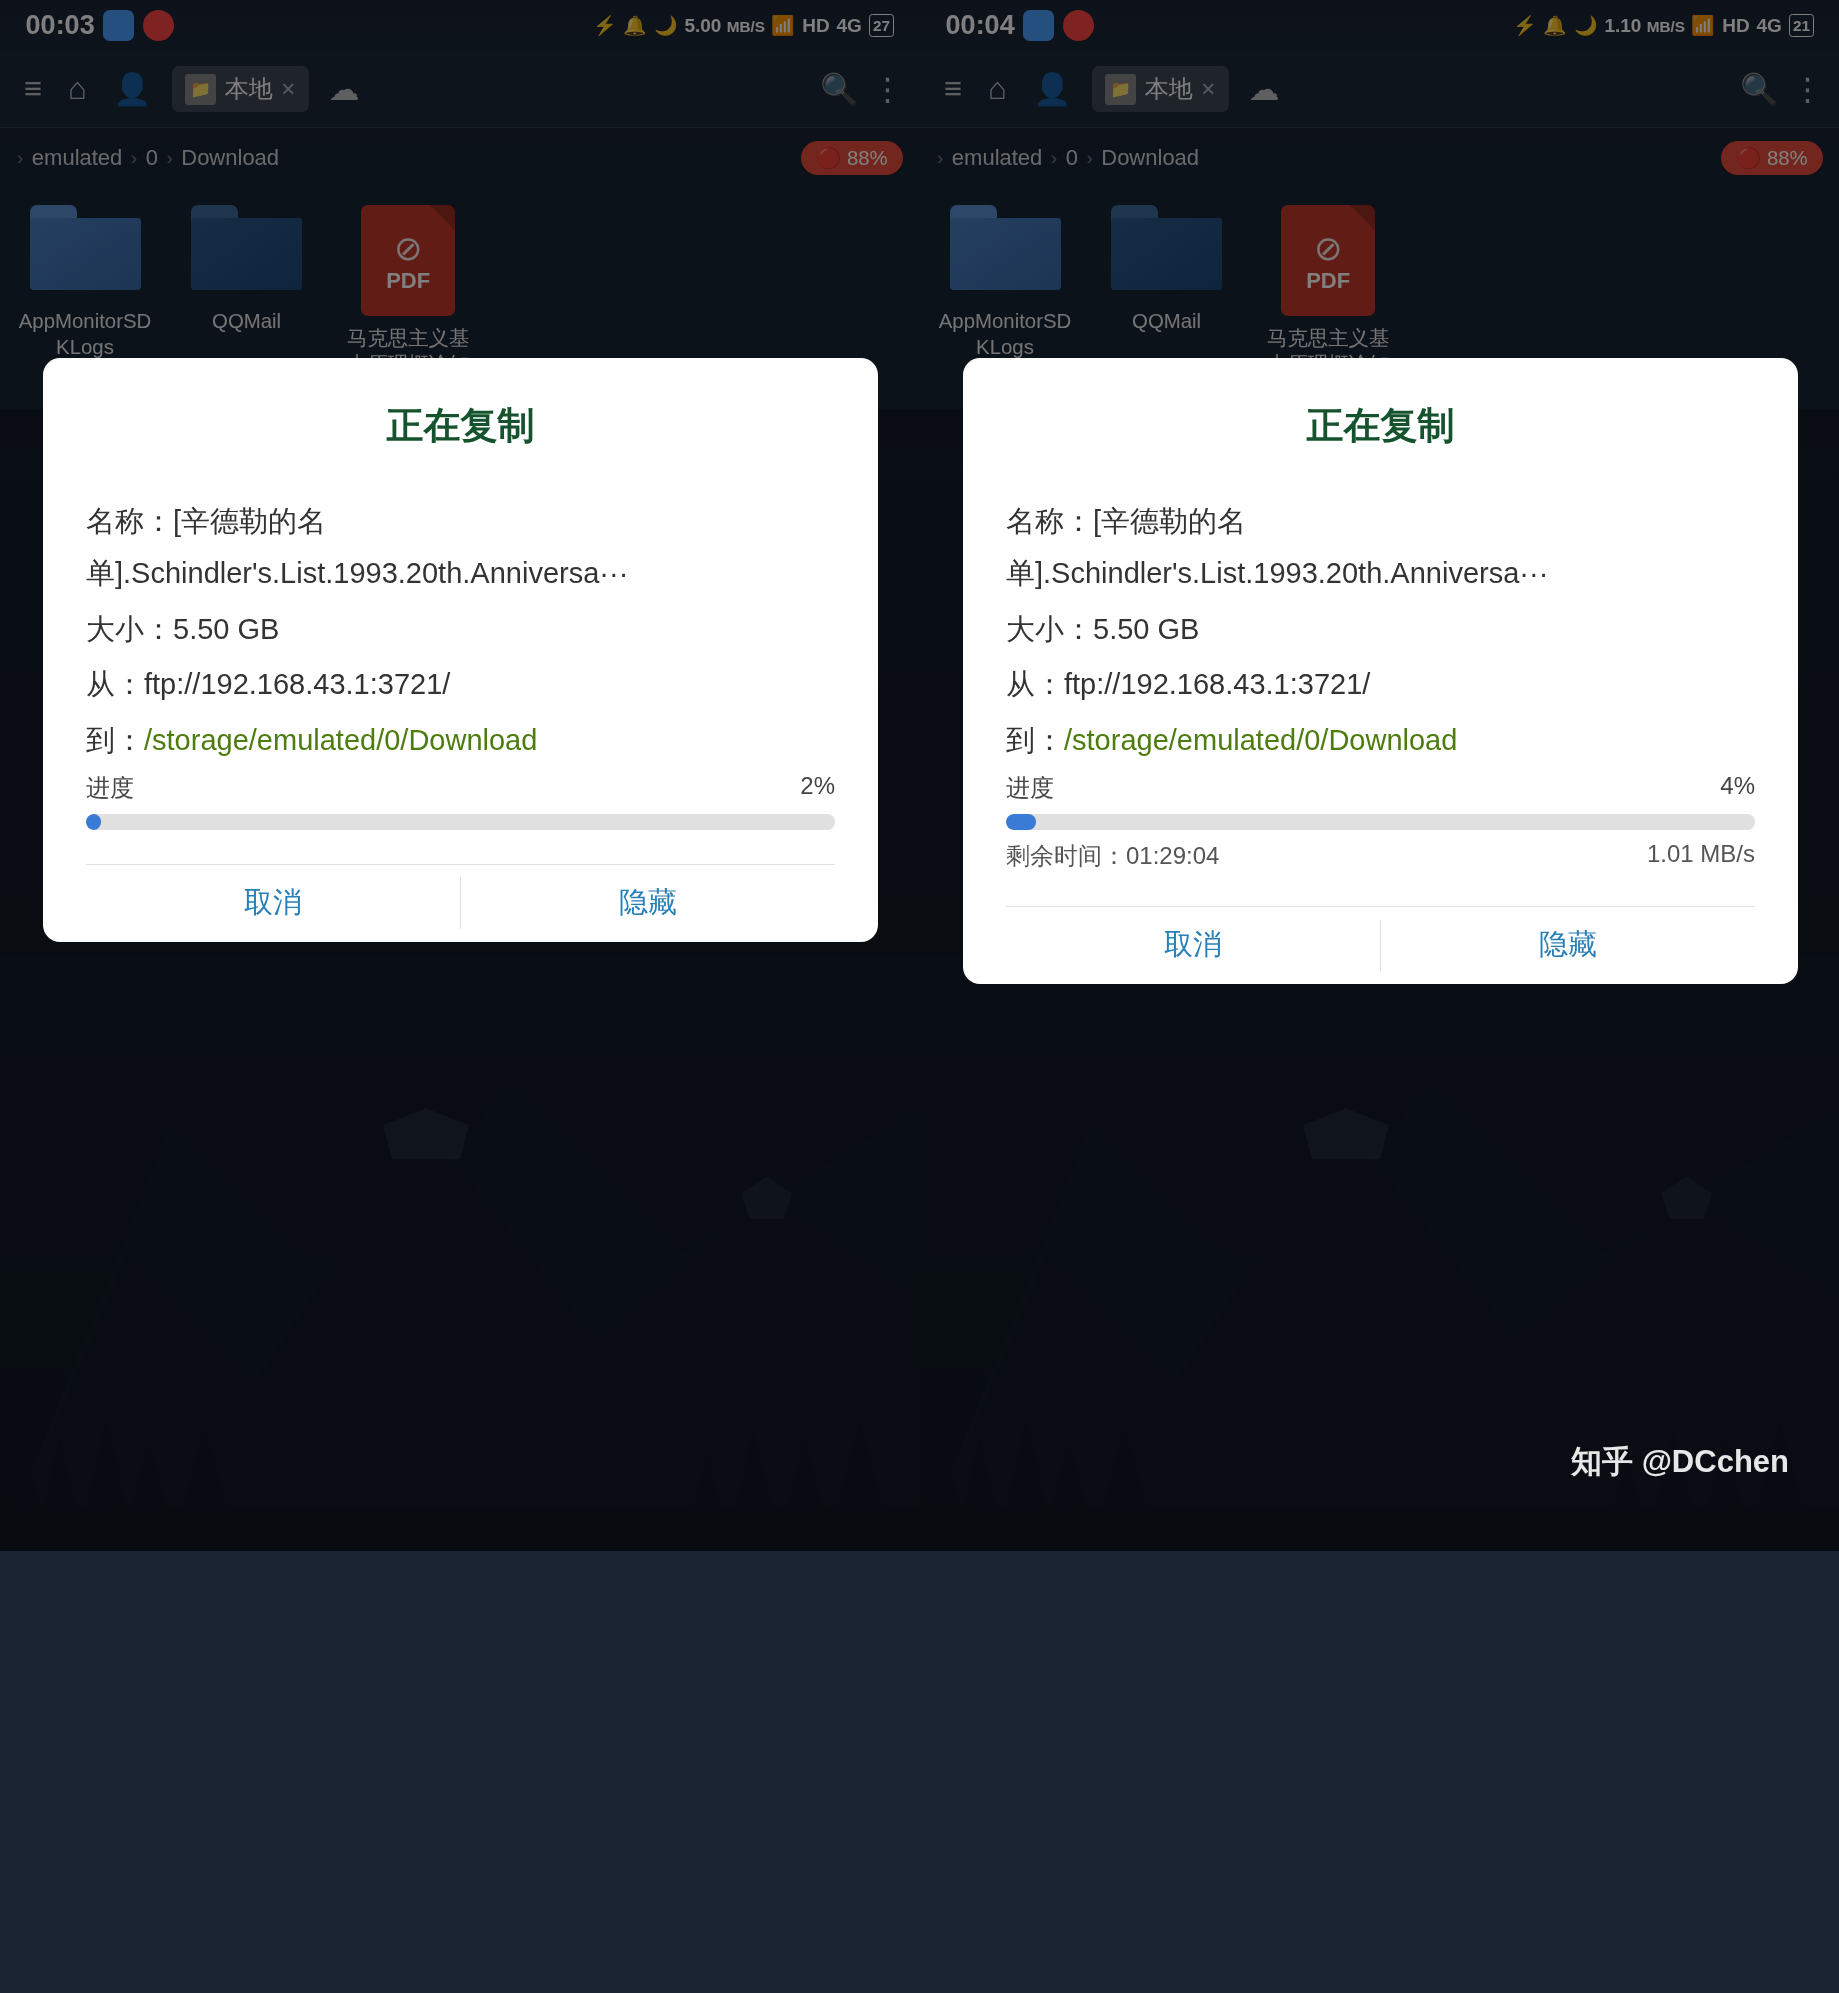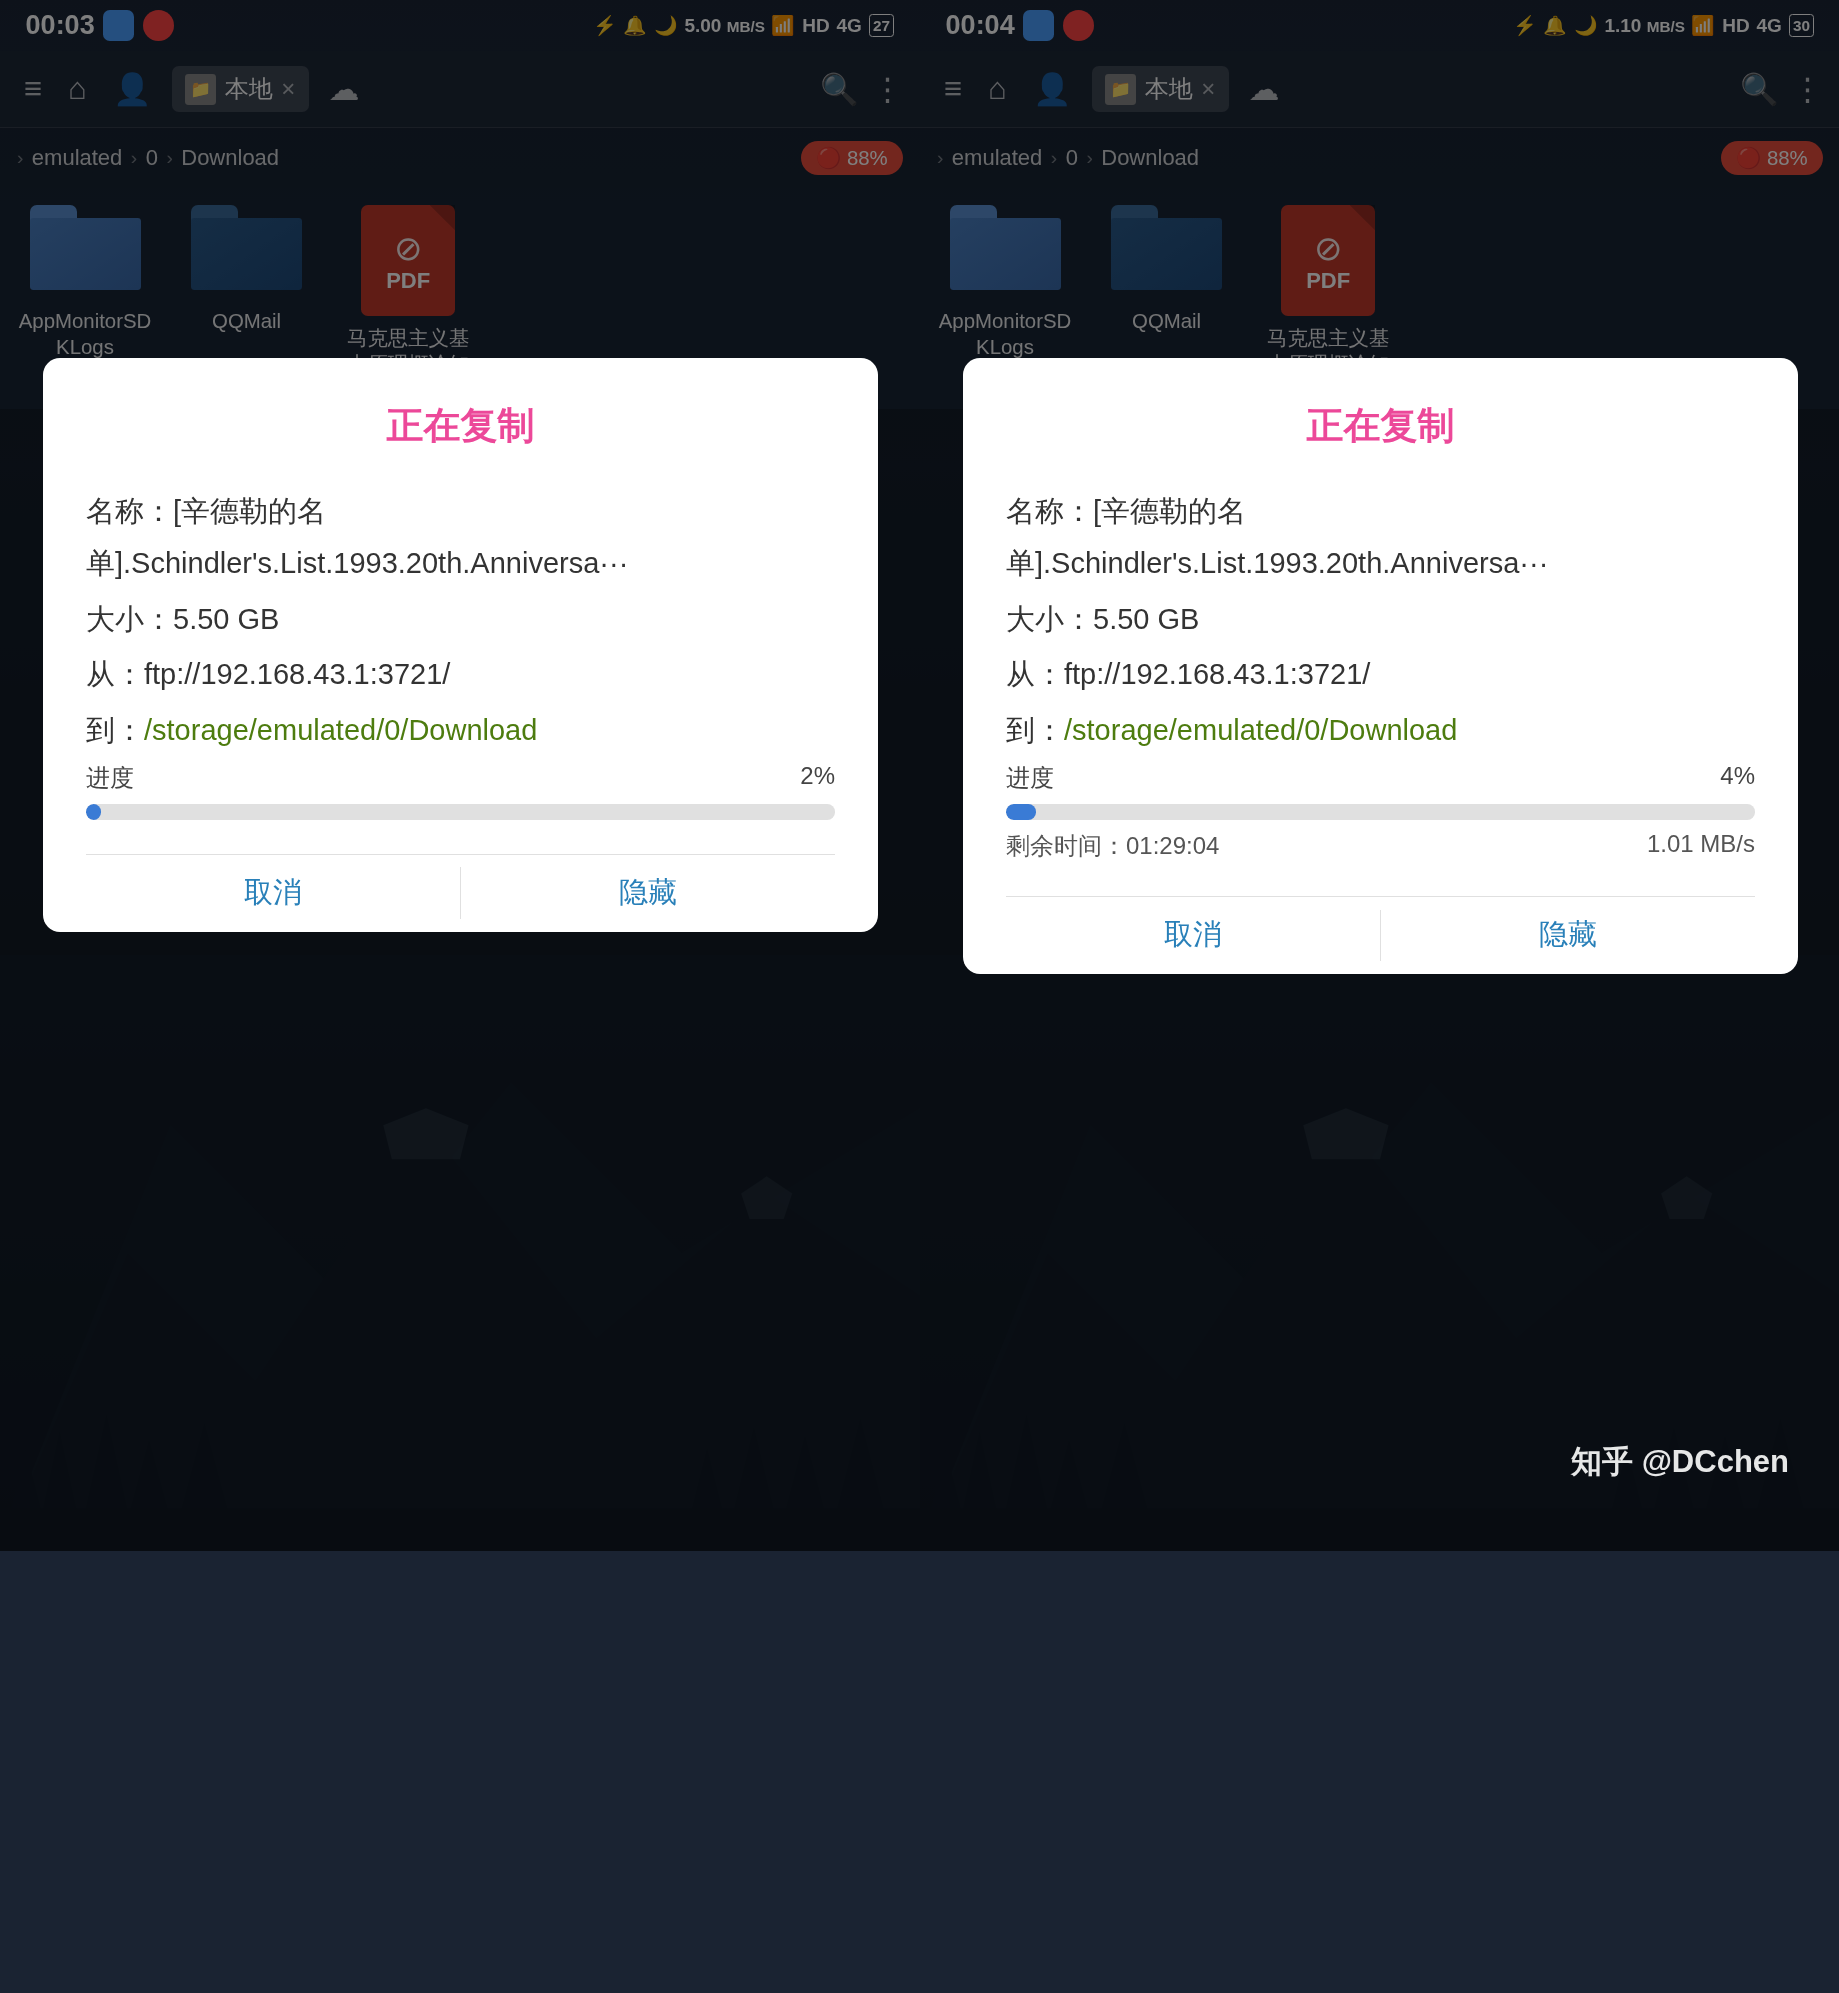--- a/index.html
+++ b/index.html
@@ -244,22 +244,22 @@
       padding: 43px 43px 0 43px;
       width: 835px;
       left: 43px;
       top: 358px;
     }
 
     .dialog-title {
       font-size: 37px;
       font-weight: bold;
       text-align: center;
-      color: #ec4899;
-      margin-bottom: 34px;
+      color: #14532d;
+      margin-bottom: 44px;
     }
 
     .dialog-body { color: #333; }
 
     .dialog-row {
       font-size: 29px;
       line-height: 1.8;
       margin-bottom: 3.4px;
     }
     .dialog-link { color: #4d7c0f; }
@@ -552,21 +552,21 @@
         <span>🔔</span>
         <span>🌙</span>
         <span>
           <span>1.10</span>
           <span style="font-size:15.3px">MB/S</span>
         </span>
         <span>📶</span>
         <span>HD</span>
         <span>4G</span>
         <span class="battery-box">
-          <span>30</span>
+          <span>21</span>
         </span>
       </div>
     </div>
 
     <div class="nav-bar">
       <span class="nav-icon">≡</span>
       <span class="nav-icon">⌂</span>
       <span class="nav-icon">👤</span>
       <div class="nav-tab">
         <div class="nav-tab-icon">📁</div>

